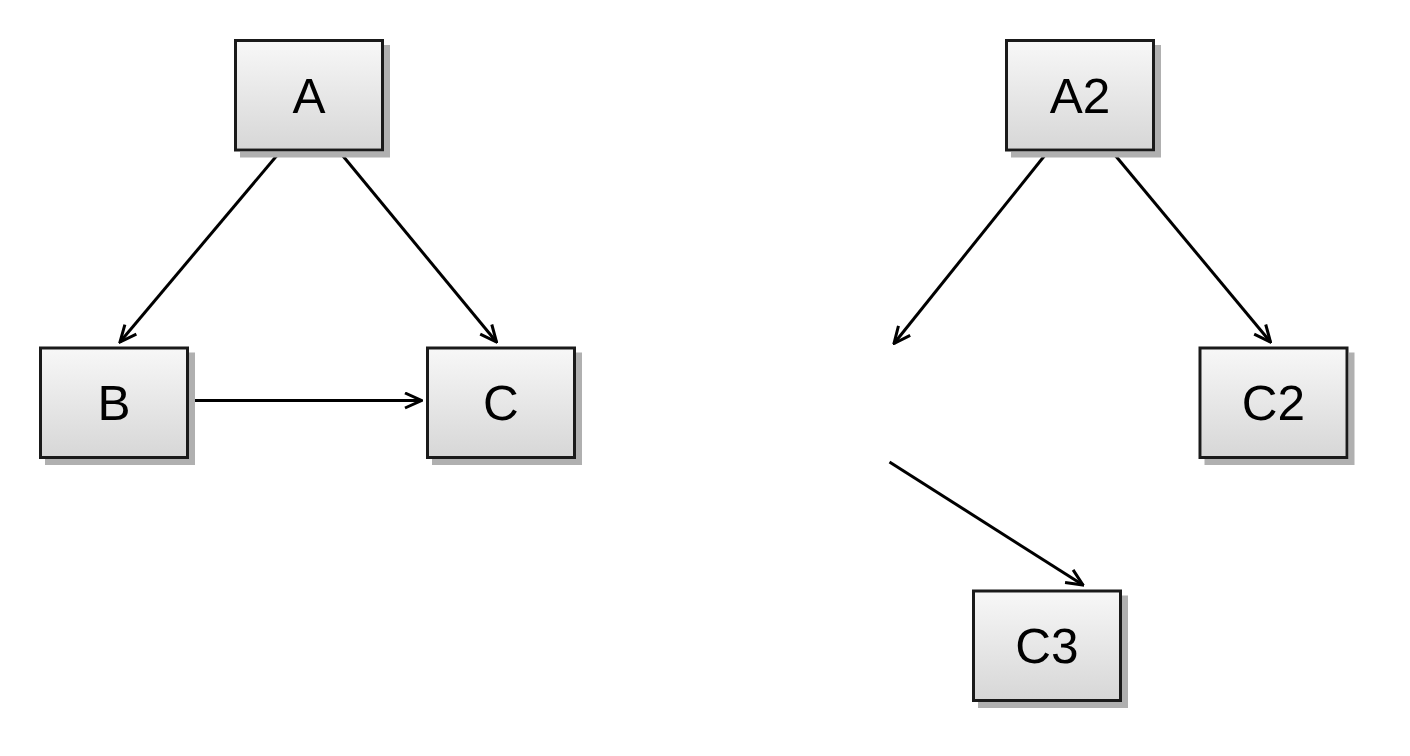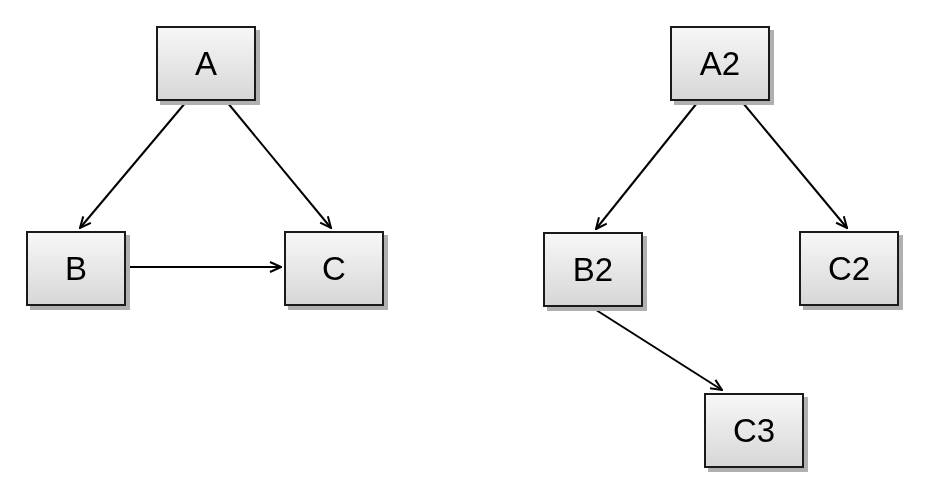--- a/index.html
+++ b/index.html
@@ -45,21 +45,21 @@
     line-height: 1;
     user-select: none;
   }
   
   .node-A  { left: 156px; top: 26px;  }
   .node-B  { left: 26px;  top: 231px; }
   .node-C  { left: 284px; top: 231px; }
   .node-A2 { left: 670px; top: 26px; align-items: center;  }
   .node-B2 { left: 543px; top: 232px; }
   .node-C2 { left: 799px; top: 231px; align-items: center; }
-  .node-C3 { left: 704px; top: 393px; }
+  .node-C3 { left: 648px; top: 393px; }
 </style>
 </head>
 <body>
 
 <div class="canvas">
 
   <svg class="edges-layer" viewBox="0 0 940 504" xmlns="http://www.w3.org/2000/svg">
     <defs>
       <marker id="arrow-open" viewBox="0 0 13 12" refX="12" refY="6" markerWidth="13" markerHeight="12" markerUnits="userSpaceOnUse" orient="auto">
         <path d="M 1 1 L 12 6 L 1 11" fill="none" stroke="#000000" stroke-width="2"></path>
@@ -81,23 +81,20 @@
   <div class="node node-B">
     <span class="node-label">B</span>
   </div>
   <div class="node node-C">
     <span class="node-label">C</span>
   </div>
 
   <div class="node node-A2">
     <span class="node-label">A2</span>
   </div>
-  <div class="node node-B2">
-    <span class="node-label">B2</span>
-  </div>
   <div class="node node-C2">
     <span class="node-label">C2</span>
   </div>
   <div class="node node-C3">
     <span class="node-label">C3</span>
   </div>
 
 </div>
 
 </body></html>

